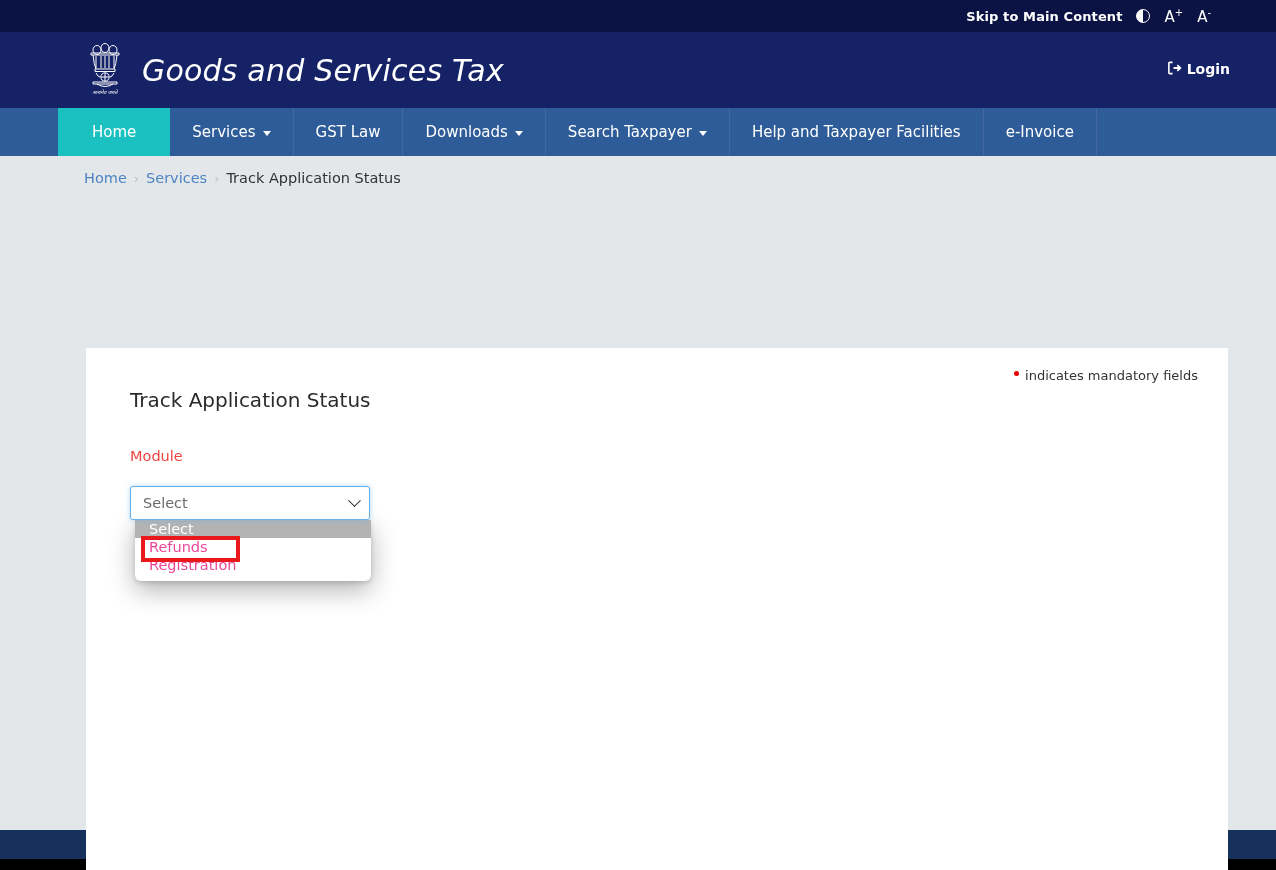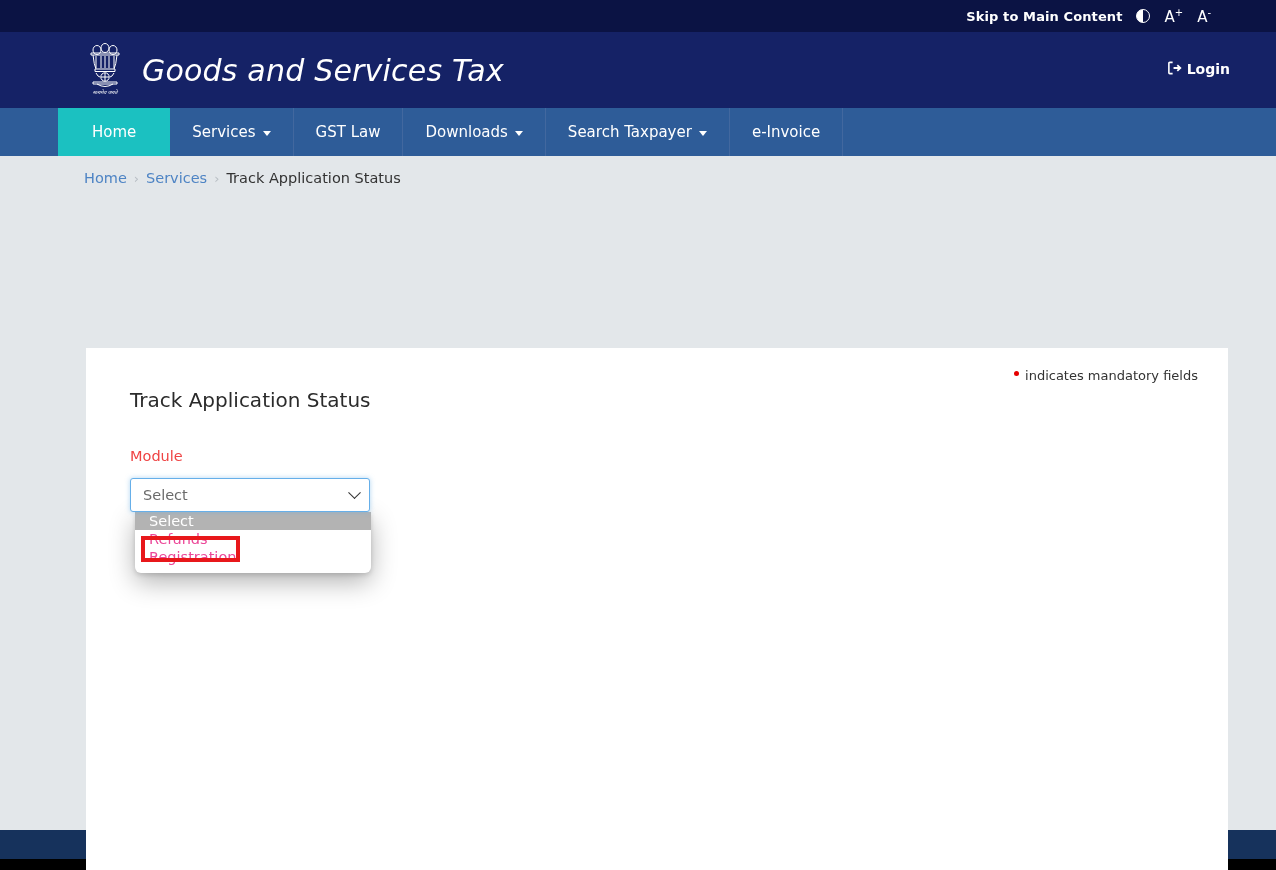--- a/index.html
+++ b/index.html
@@ -182,21 +182,21 @@
   .field-label {
     font-size: 14.5px;
     color: #ef4444;
     margin-top: 36px;
   }
 
   
   .select-wrap {
     position: relative;
     width: 240px;
-    margin-top: 14px;
+    margin-top: 22px;
   }
   .select-box {
     width: 240px;
     height: 34px;
     background: #ffffff;
     border: 1px solid #66afe9;
     border-radius: 3px;
     display: flex;
     align-items: center;
     justify-content: space-between;
@@ -315,20 +315,23 @@
   </div>
   <div class="nav-item">
     <span>Downloads</span>
     <span class="caret"></span>
   </div>
   <div class="nav-item">
     <span>Search Taxpayer</span>
     <span class="caret"></span>
   </div>
   <div class="nav-item">
+    <span>Help and Taxpayer Facilities</span>
+  </div>
+  <div class="nav-item">
     <span>e-Invoice</span>
   </div>
   <div class="nav-item nav-tail"></div>
 </div>
 
 <div class="page-bg">
 
   <div class="breadcrumb">
     <a class="crumb-link">Home</a>
     <span class="crumb-sep">›</span>

